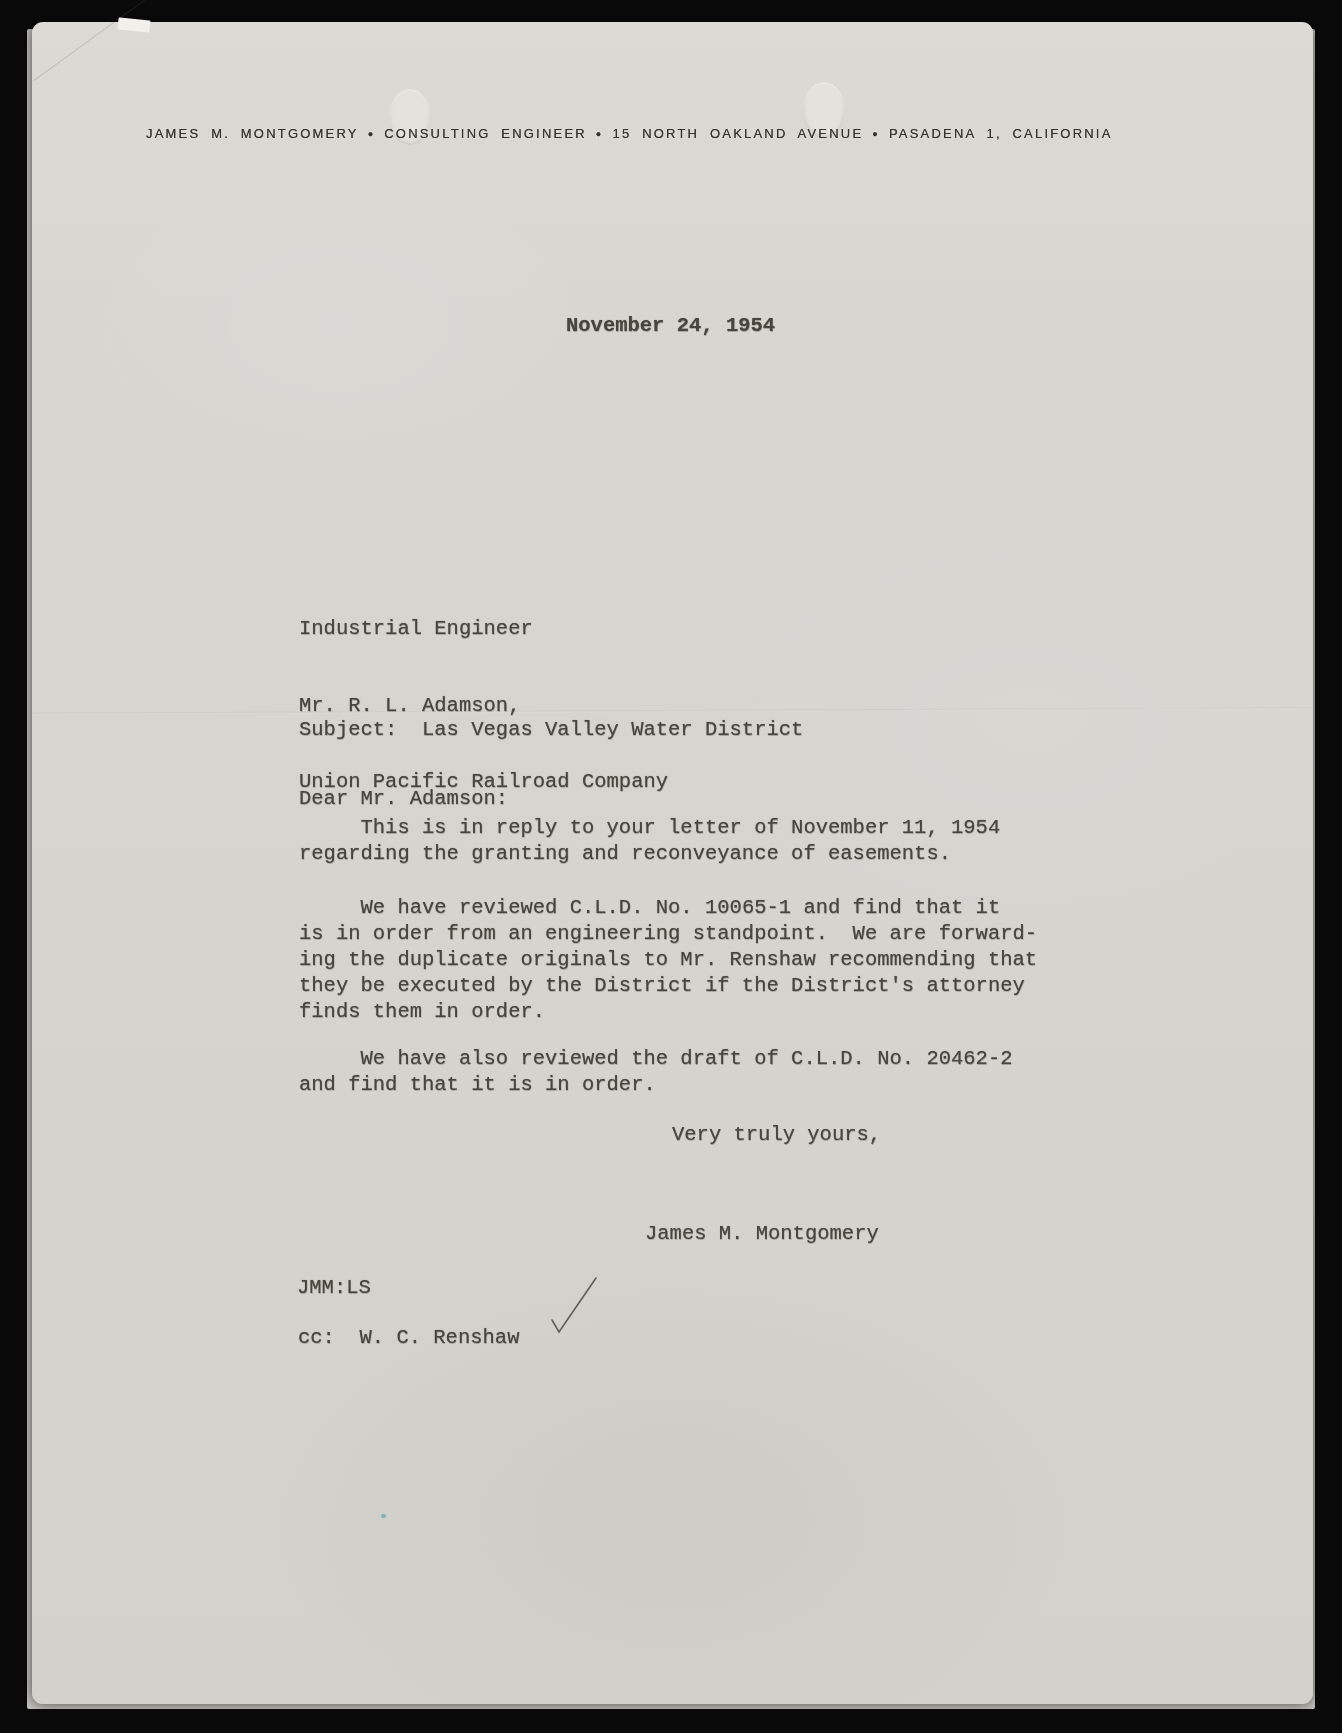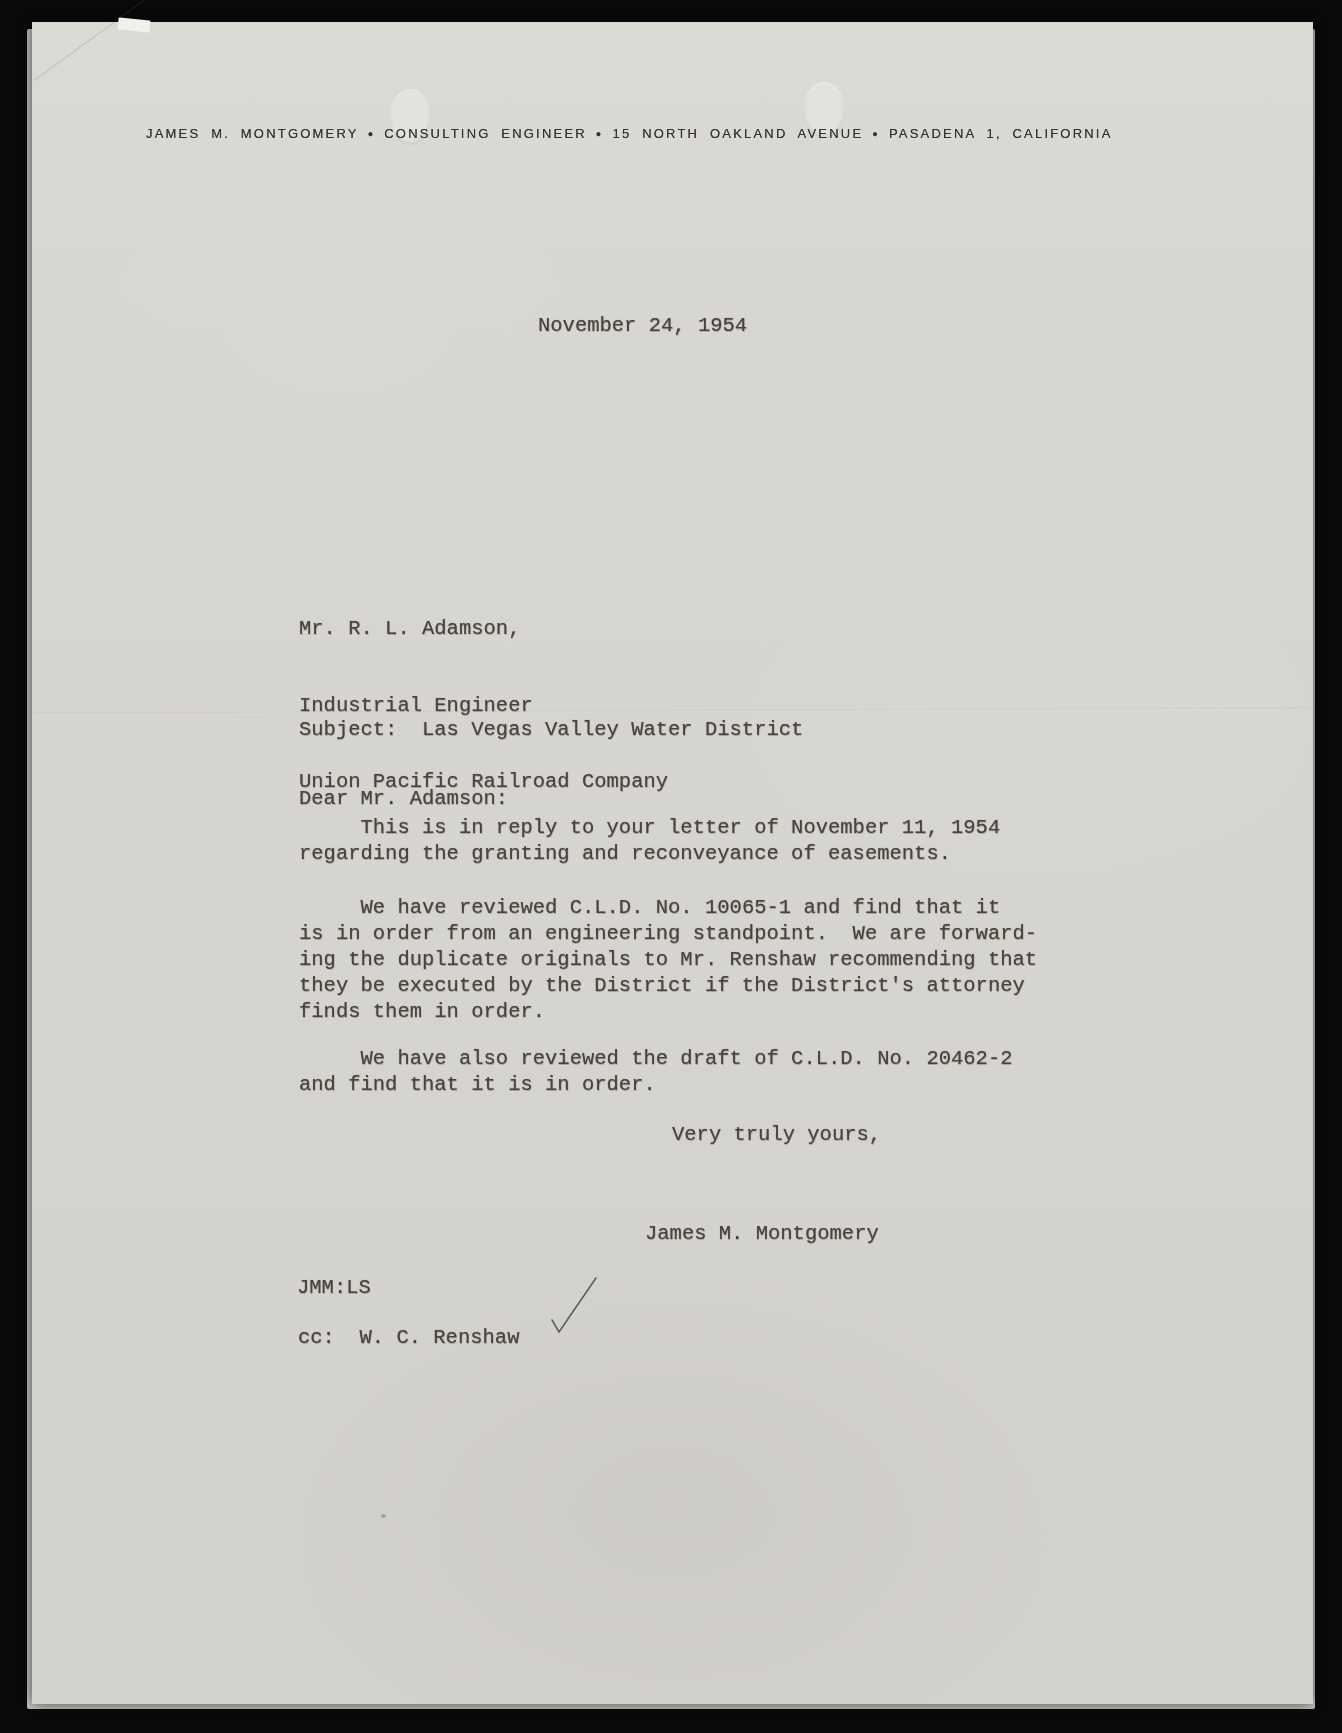--- a/index.html
+++ b/index.html
@@ -2,21 +2,21 @@
 <html><head>
 <meta charset="utf-8">
 <style>
   html,body{margin:0;padding:0;background:#0a0a0a;}
   .scan{position:relative;width:1342px;height:1733px;background:#0a0a0a;overflow:hidden;
         font-family:"Liberation Sans",sans-serif;}
   .sheet-behind{position:absolute;left:27px;top:29px;width:1288px;height:1680px;
         background:#c7c5c0;border-radius:2px;}
   .paper{position:absolute;left:32px;top:22px;width:1281px;height:1682px;
         background:linear-gradient(180deg,#dcdad5 0%,#d8d6d1 18%,#d6d4cf 55%,#d3d1cc 100%);
-        box-shadow:0 0 14px rgba(0,0,0,0.65);}
+        box-shadow:0 0 14px rgba(0,0,0,0.65);border-radius:11px;}
   .paper-mottle{position:absolute;inset:0;pointer-events:none;
         background:
           radial-gradient(ellipse 420px 260px at 24% 18%, rgba(255,255,255,0.06), transparent 70%),
           radial-gradient(ellipse 520px 320px at 78% 42%, rgba(255,255,255,0.05), transparent 70%),
           radial-gradient(ellipse 600px 380px at 50% 88%, rgba(90,86,78,0.05), transparent 70%);}
   .crease-h{position:absolute;left:0;top:688px;width:100%;height:2px;
         background:linear-gradient(180deg,rgba(110,105,95,0.10),rgba(255,255,255,0.14));
         transform:rotate(-0.25deg);}
   .crease-corner{position:absolute;left:2px;top:58px;width:150px;height:1px;
         background:rgba(105,100,90,0.22);transform:rotate(-36deg);transform-origin:left center;}
@@ -51,25 +51,25 @@
     <div class="crease-corner"></div>
     <div class="edge-tab"></div>
 
     <div class="hole hole1"></div>
     <div class="hole hole2"></div>
 
     <div class="letterhead">
       <span>JAMES M. MONTGOMERY</span><span class="lh-sep">●</span><span>CONSULTING ENGINEER</span><span class="lh-sep">●</span><span>15 NORTH OAKLAND AVENUE</span><span class="lh-sep">●</span><span>PASADENA 1, CALIFORNIA</span>
     </div>
 
-    <div class="type" style="left:506px;top:291px;">November 24, 1954</div>
+    <div class="type" style="left:534px;top:291px;font-weight:bold;">November 24, 1954</div>
 
     <div class="type addr" style="left:267px;top:543px;">
+      <div>Industrial Engineer</div>
       <div>Mr. R. L. Adamson,</div>
-      <div>Industrial Engineer</div>
       <div>Union Pacific Railroad Company</div>
     </div>
 
     <div class="type" style="left:267px;top:695px;">Subject:  Las Vegas Valley Water District</div>
 
     <div class="type" style="left:267px;top:748px;margin-top:16px;">Dear Mr. Adamson:</div>
 
     <div class="type" style="left:267px;top:793px;width:770px;">     This is in reply to your letter of November 11, 1954
 regarding the granting and reconveyance of easements.</div>
 

